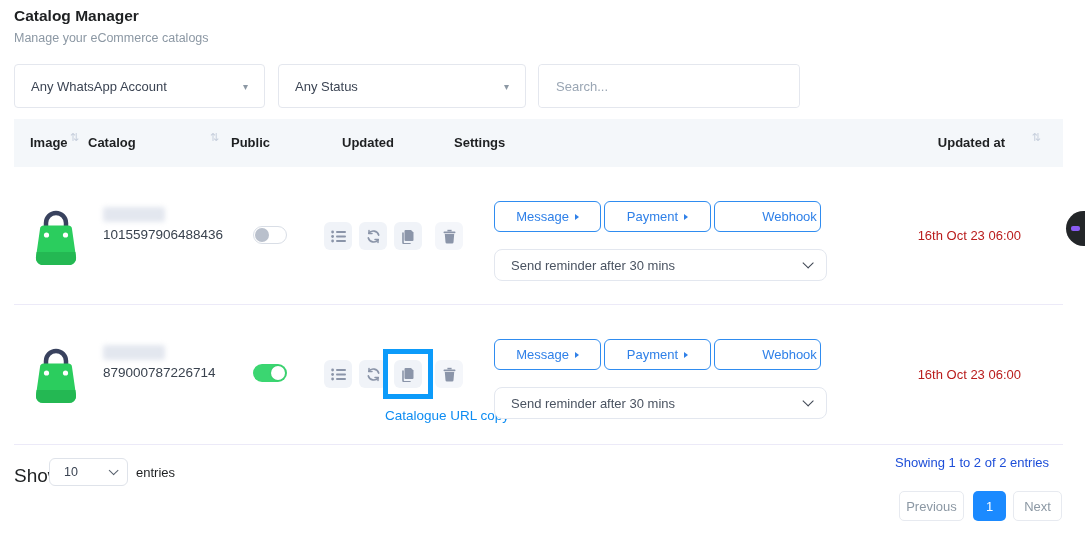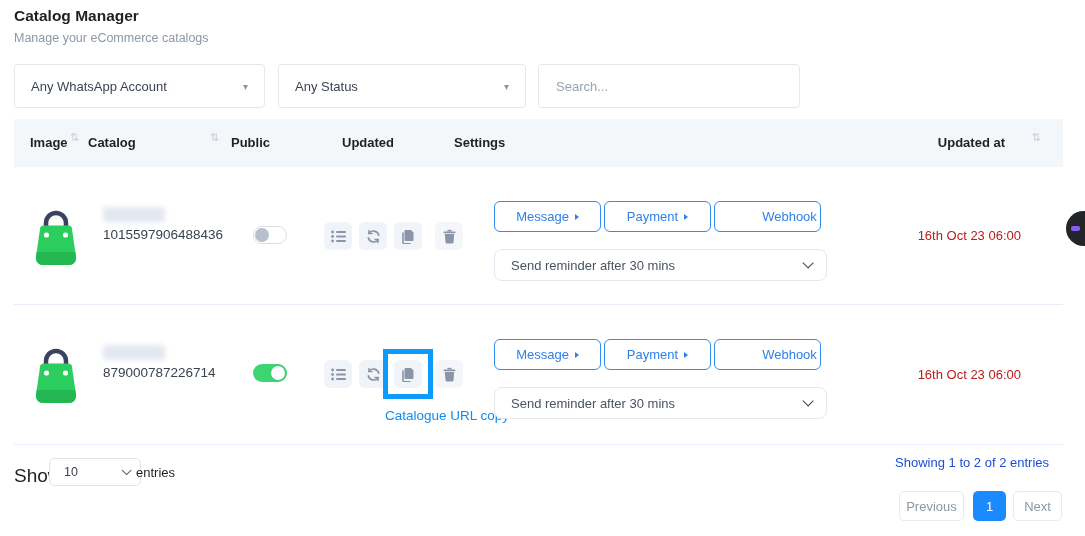--- a/index.html
+++ b/index.html
@@ -90,21 +90,21 @@
 
   
   .highlight-box {
     left:369px; top:44px; width:50px; height:50px; border:5px solid #0c9bfa; background:transparent;
   }
   .annotation-label { left:371px; top:103px; font-size:13.5px; color:#0d8cf2; }
 
   
   .show-label { left:14px; top:465px; font-size:19px; }
   .page-size-select {
-    left:49px; top:458px; width:92px; height:28px; border:1px solid #dfe3ea; border-radius:6px;
+    left:49px; top:458px; width:79px; height:28px; border:1px solid #dfe3ea; border-radius:6px;
     display:flex; align-items:center; padding:0 12px 0 14px; font-size:12.5px; color:#3b4453;
     background:#fff; cursor:pointer;
   }
   .page-size-select .chevron-down { width:7px; height:7px; border-color:#57606c; }
   .entries-label { left:136px; top:465px; font-size:13px; }
   .summary { right:36px; top:455px; font-size:13px; color:#1d4ed8; }
   .pager-btn {
     top:491px; height:30px; background:#fff; border:1px solid #e7eaf0; border-radius:5px;
     font-size:13px; color:#8c98a4; display:flex; align-items:center; justify-content:center; cursor:pointer;
   }

